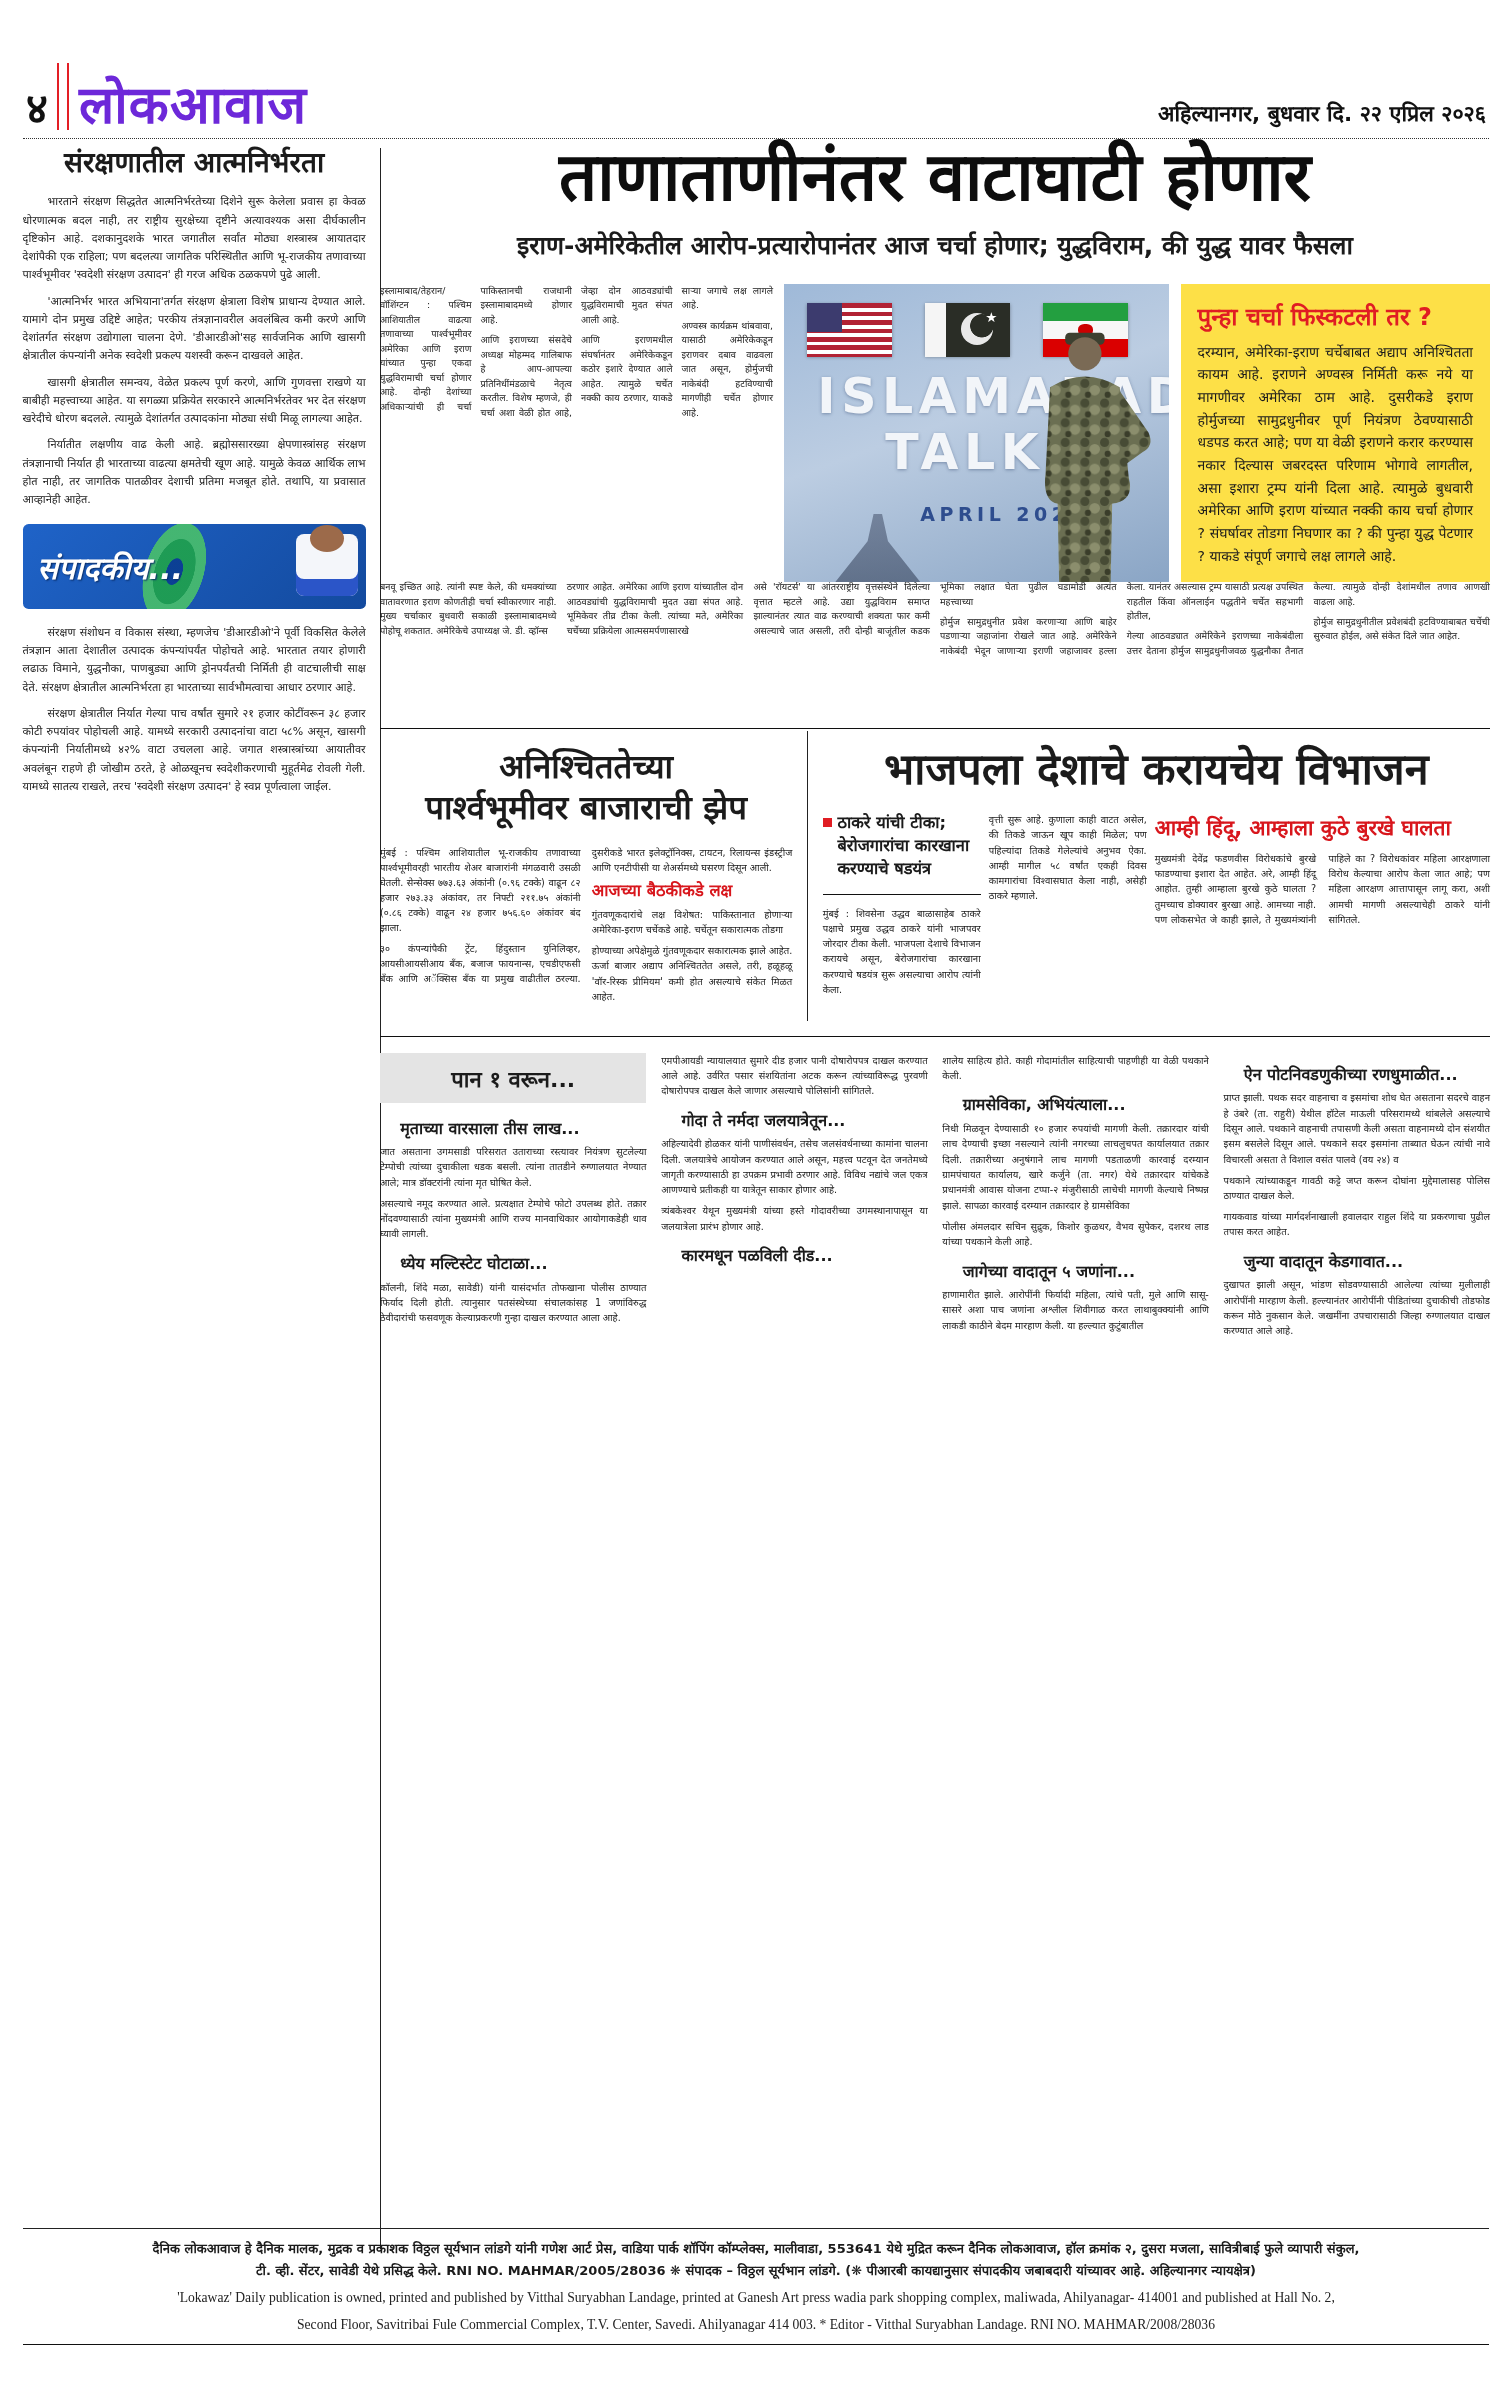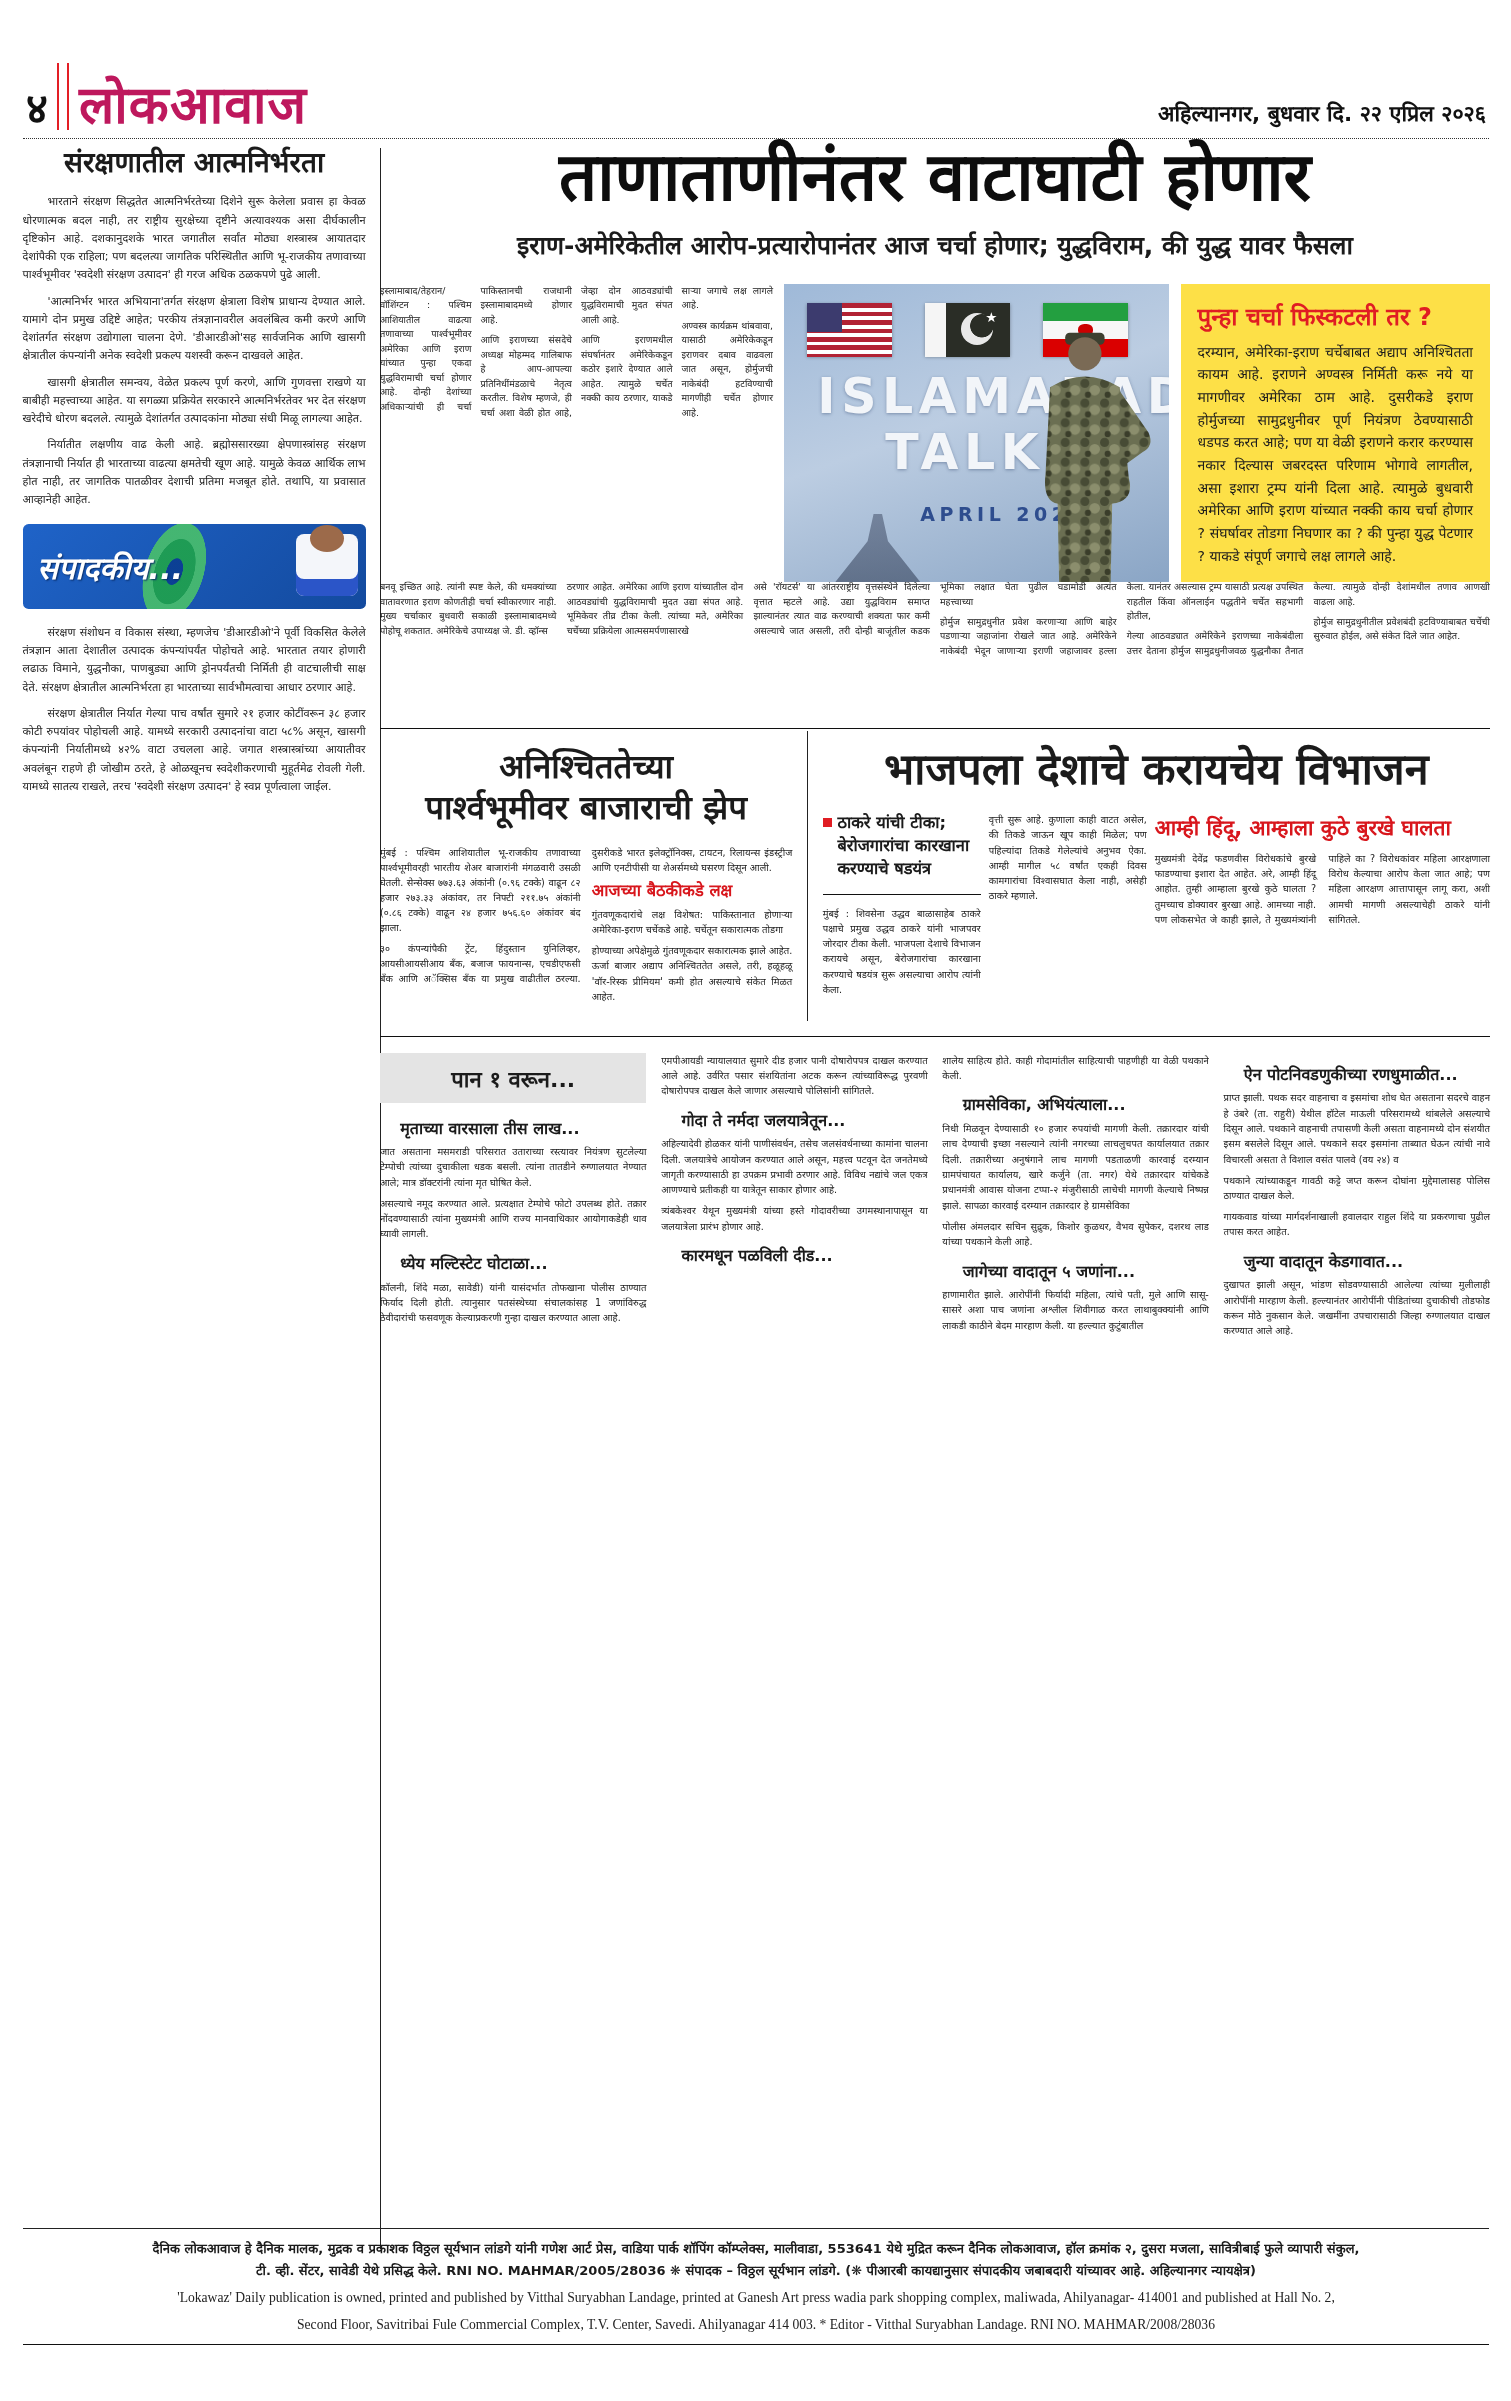--- a/index.html
+++ b/index.html
@@ -2,21 +2,21 @@
 <html style="font-size:9px"><head>
 <meta charset="utf-8">
 <style>
   html,body{margin:0;padding:0;background:#fff;}
   .page{position:relative;width:1512px;height:2401px;background:#fff;overflow:hidden;
         font-family:"DejaVu Sans",sans-serif;color:#1b1b1b;}
   
   .hdr{position:absolute;left:26px;right:26px;top:67px;height:63px;display:flex;align-items:flex-end;}
   .pageno{font-size:42px;font-weight:bold;color:#111;line-height:1;padding-right:9px;}
   .redrules{width:8px;height:67px;border-left:2.8px solid #e31e25;border-right:2.8px solid #e31e25;margin-right:10.2px;}
-  .masthead{font-size:52px;font-weight:bold;color:#be185d;line-height:.95;letter-spacing:1.1px;}
+  .masthead{font-size:52px;font-weight:bold;color:#6d28d9;line-height:.95;letter-spacing:1.1px;}
   .hdr-date{flex:1;text-align:right;font-size:21.5px;font-weight:bold;color:#111;padding-bottom:3.4px;}
   .dotline{position:absolute;left:22.6px;right:22.6px;top:138px;border-top:1.7px dotted #333;}
   
   .rail{position:absolute;left:22.6px;top:148px;width:343px;height:2101px;border-right:1.1px solid #222;padding-right:14.7px;}
   .ed-head{font-size:28px;font-weight:bold;text-align:center;margin:0 0 14.7px 0;line-height:1.1;}
   .rail p{font-size:11px;line-height:1.66;text-align:justify;margin:0 0 8px 0;text-indent:25px;}
   .ed-badge{position:relative;margin:14.7px 0;height:85px;background:linear-gradient(135deg,#1f63c8,#134a9e);
             border-radius:5.6px;display:flex;align-items:center;padding-left:14.7px;overflow:hidden;}
   .ed-badge .label{font-size:30.5px;font-weight:bold;color:#fff;font-style:italic;text-shadow:1.1px 1.1px 1.7px #0a2d66;z-index:2;}
   .feather{position:absolute;left:119px;top:-11.3px;width:68px;height:107px;z-index:1;
@@ -204,21 +204,21 @@
         </div>
       </div>
     </div>
 
     <hr class="rule">
 
     <div class="band3">
       <div>
         <div class="fromp1">पान १ वरून...</div>
         <div class="c-sub">मृताच्या वारसाला तीस लाख...</div>
-        <p>जात असताना मसमराडी परिसरात उताराच्या रस्त्यावर नियंत्रण सुटलेल्या टेम्पोची त्यांच्या दुचाकीला धडक बसली. त्यांना तातडीने रुग्णालयात नेण्यात आले; मात्र डॉक्टरांनी त्यांना मृत घोषित केले.</p>
+        <p>जात असताना उगमसाडी परिसरात उताराच्या रस्त्यावर नियंत्रण सुटलेल्या टेम्पोची त्यांच्या दुचाकीला धडक बसली. त्यांना तातडीने रुग्णालयात नेण्यात आले; मात्र डॉक्टरांनी त्यांना मृत घोषित केले.</p>
         <p>असल्याचे नमूद करण्यात आले. प्रत्यक्षात टेम्पोचे फोटो उपलब्ध होते. तक्रार नोंदवण्यासाठी त्यांना मुख्यमंत्री आणि राज्य मानवाधिकार आयोगाकडेही धाव घ्यावी लागली.</p>
         <div class="c-sub">ध्येय मल्टिस्टेट घोटाळा...</div>
         <p>कॉलनी, शिंदे मळा, सावेडी) यांनी यासंदर्भात तोफखाना पोलीस ठाण्यात फिर्याद दिली होती. त्यानुसार पतसंस्थेच्या संचालकांसह 1 जणांविरुद्ध ठेवीदारांची फसवणूक केल्याप्रकरणी गुन्हा दाखल करण्यात आला आहे.</p>
       </div>
       <div>
         <p>एमपीआयडी न्यायालयात सुमारे दीड हजार पानी दोषारोपपत्र दाखल करण्यात आले आहे. उर्वरित पसार संशयितांना अटक करून त्यांच्याविरूद्ध पुरवणी दोषारोपपत्र दाखल केले जाणार असल्याचे पोलिसांनी सांगितले.</p>
         <div class="c-sub">गोदा ते नर्मदा जलयात्रेतून...</div>
         <p>अहिल्यादेवी होळकर यांनी पाणीसंवर्धन, तसेच जलसंवर्धनाच्या कामांना चालना दिली. जलयात्रेचे आयोजन करण्यात आले असून, महत्त्व पटवून देत जनतेमध्ये जागृती करण्यासाठी हा उपक्रम प्रभावी ठरणार आहे. विविध नद्यांचे जल एकत्र आणण्याचे प्रतीकही या यात्रेतून साकार होणार आहे.</p>
         <p>त्र्यंबकेश्वर येथून मुख्यमंत्री यांच्या हस्ते गोदावरीच्या उगमस्थानापासून या जलयात्रेला प्रारंभ होणार आहे.</p>
         <div class="c-sub">कारमधून पळविली दीड...</div>

